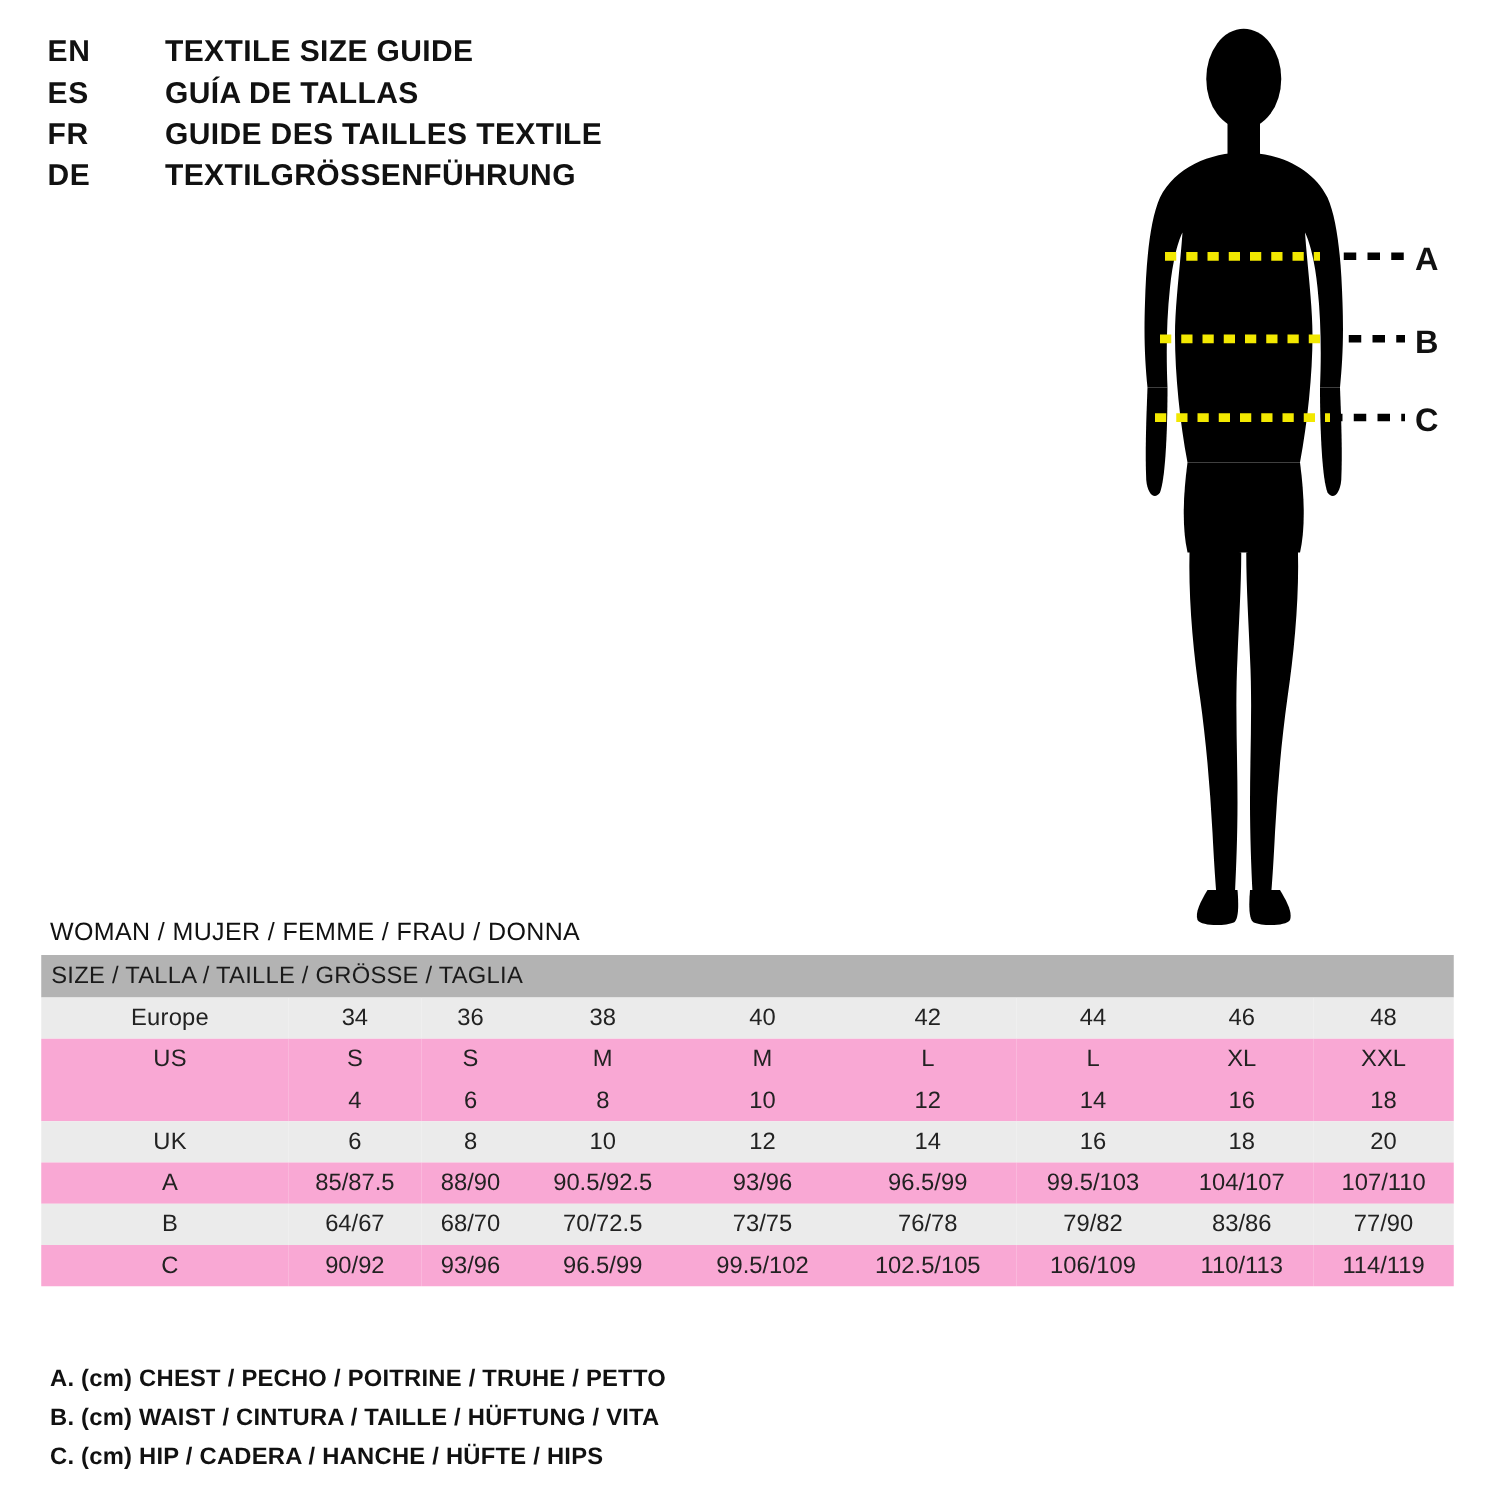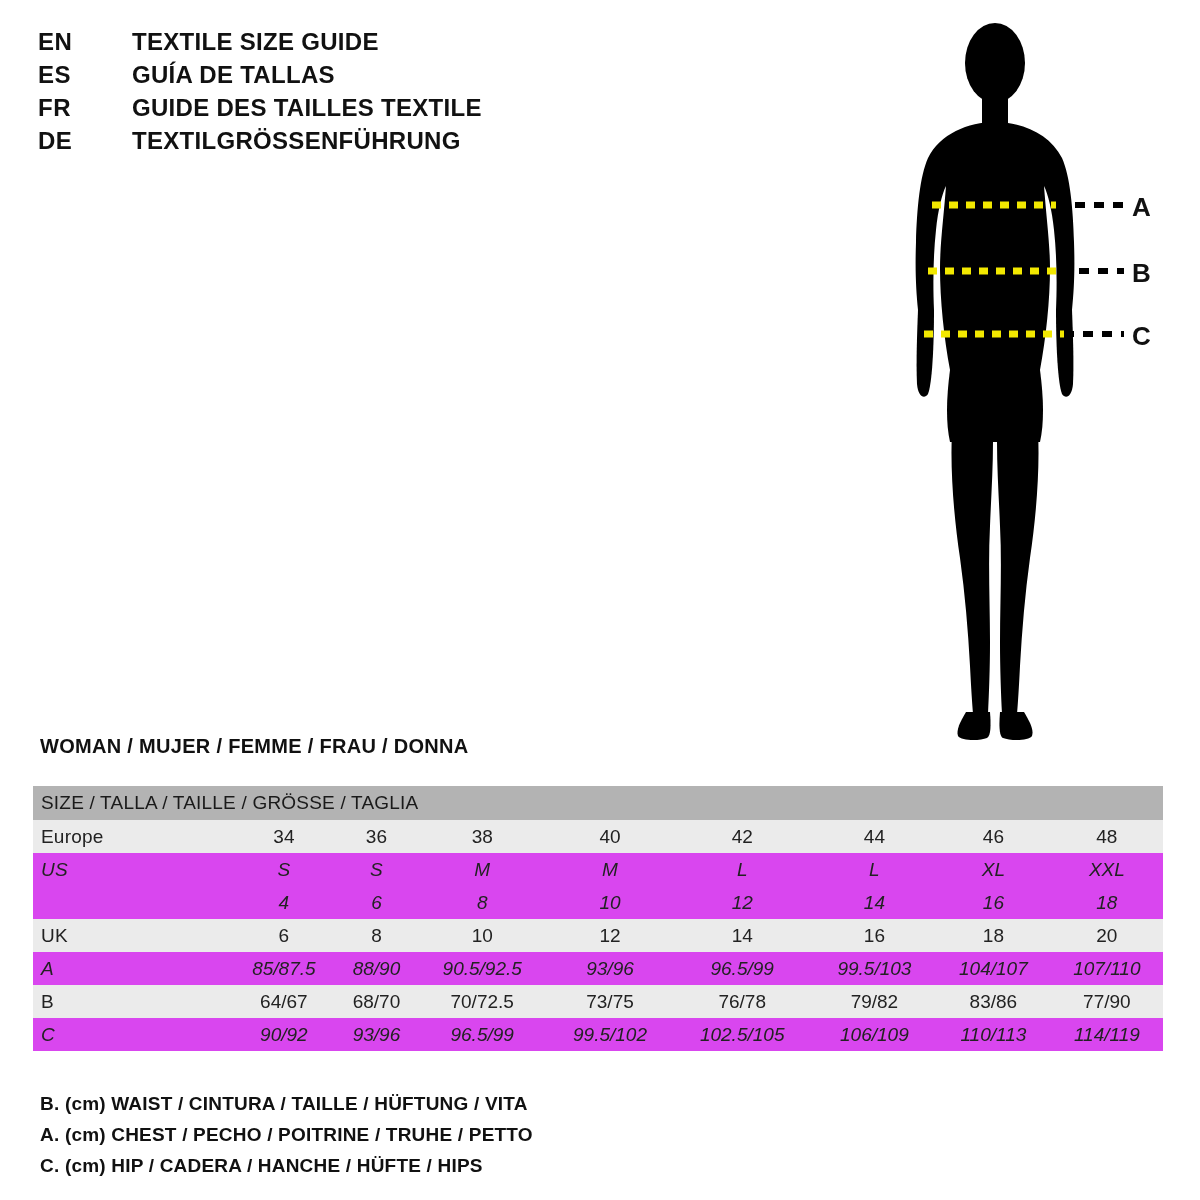--- a/index.html
+++ b/index.html
@@ -55,59 +55,59 @@
   .figure-svg {
     display: block;
   }
 
   
   .section-label {
     position: absolute;
     left: 40px;
     top: 735px;
     font-size: 20px;
-    font-weight: bold;
+    font-weight: normal;
     letter-spacing: 0.3px;
     color: #111;
   }
 
   
   .size-table {
     position: absolute;
     left: 33px;
-    top: 786px;
+    top: 764px;
     width: 1130px;
     border-collapse: collapse;
     font-size: 19px;
     color: #222;
   }
   .size-table td, .size-table th {
     padding: 0;
     height: 33px;
     font-weight: normal;
     text-align: center;
     vertical-align: middle;
   }
   .size-table .row-head {
-    text-align: left;
+    text-align: center;
     padding-left: 8px;
     width: 190px;
     letter-spacing: 0.2px;
     margin-left: 13px;
   }
   .hdr-row td {
     background: #b3b3b3;
     text-align: left;
     padding-left: 8px;
     font-size: 19px;
     letter-spacing: 0.2px;
     color: #1a1a1a;
     height: 34px;
   }
-  .row-light td { background: #d946ef; font-style: italic; }
+  .row-light td { background: #f9a8d4; }
   .row-gray td { background: #ebebeb; }
 
   
   .footnotes {
     position: absolute;
     left: 40px;
     top: 1088px;
     width: 900px;
   }
   .footnote {
@@ -298,16 +298,16 @@
       <td>99.5/102</td>
       <td>102.5/105</td>
       <td>106/109</td>
       <td>110/113</td>
       <td>114/119</td>
     </tr>
   </tbody>
 </table>
 
 <div class="footnotes">
+  <div class="footnote">A. (cm) CHEST / PECHO / POITRINE / TRUHE / PETTO</div>
   <div class="footnote">B. (cm) WAIST / CINTURA / TAILLE / HÜFTUNG / VITA</div>
-  <div class="footnote">A. (cm) CHEST / PECHO / POITRINE / TRUHE / PETTO</div>
   <div class="footnote">C. (cm) HIP / CADERA / HANCHE / HÜFTE / HIPS</div>
 </div>
 
 </body></html>

